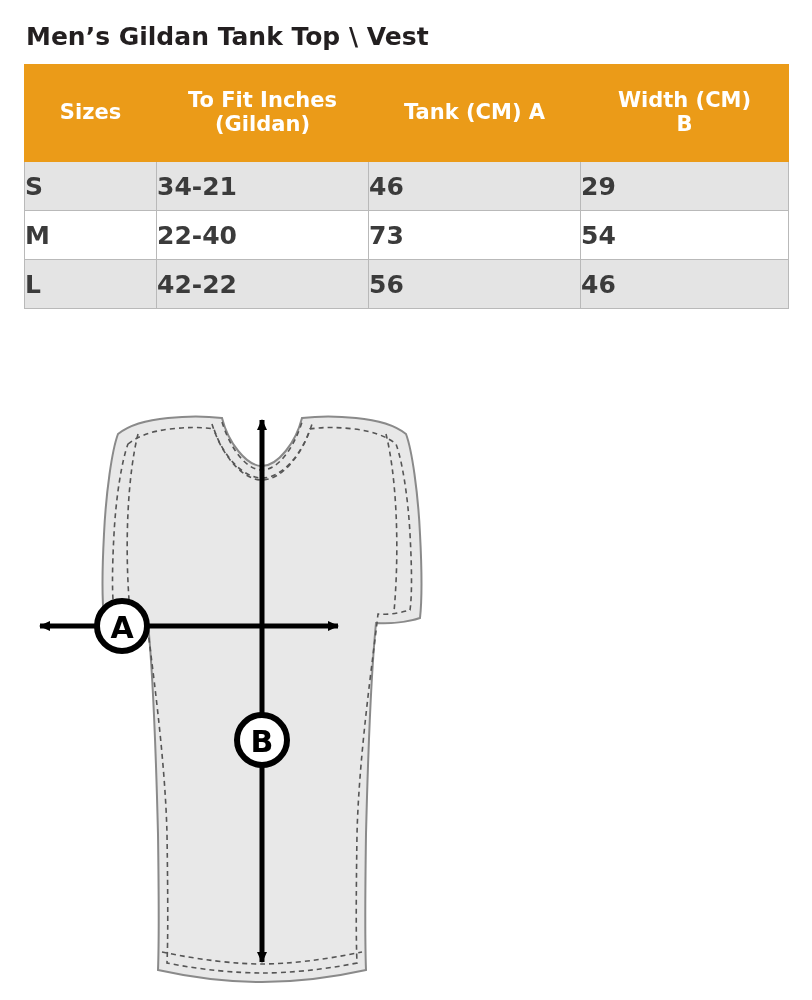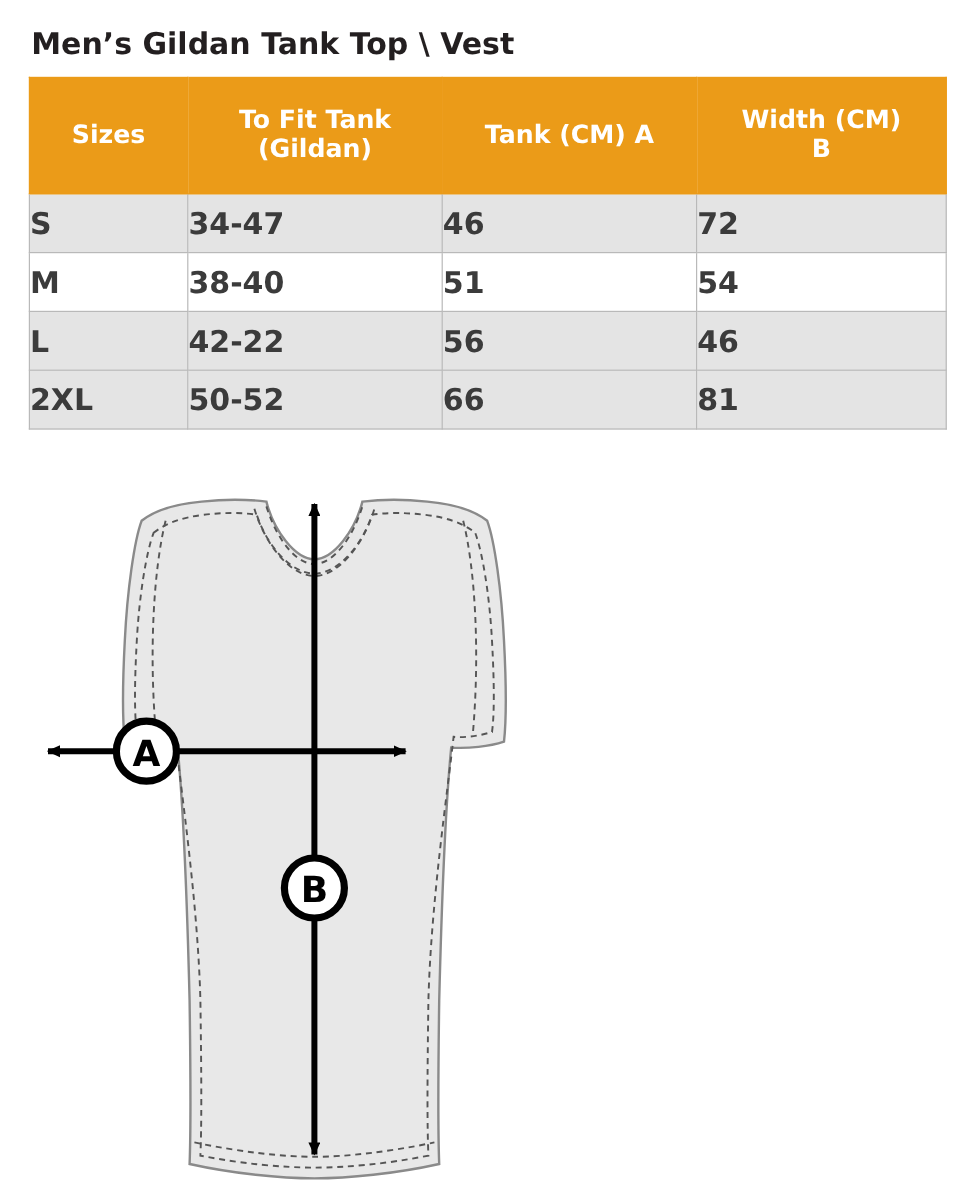--- a/index.html
+++ b/index.html
@@ -100,56 +100,50 @@
       <col class="col-chest">
       <col class="col-width">
       <col class="col-len">
     </colgroup>
     <thead>
       <tr>
         <th>
           <span>Sizes</span>
         </th>
         <th>
-          <span>To Fit Tank</span><br>
+          <span>To Fit Inches</span><br>
           <span>(Gildan)</span>
         </th>
         <th>
           <span>Tank (CM) A</span>
         </th>
         <th>
           <span>Width  (CM)</span><br>
           <span>B</span>
         </th>
       </tr>
     </thead>
     <tbody>
       <tr class="shade">
         <td>S</td>
-        <td>34-47</td>
+        <td>34-21</td>
         <td>46</td>
-        <td>72</td>
+        <td>29</td>
       </tr>
       <tr class="plain">
         <td>M</td>
-        <td>38-40</td>
-        <td>51</td>
+        <td>22-40</td>
+        <td>73</td>
         <td>54</td>
       </tr>
       <tr class="shade">
         <td>L</td>
         <td>42-22</td>
         <td>56</td>
         <td>46</td>
-      </tr>
-      <tr class="shade">
-        <td>2XL</td>
-        <td>50-52</td>
-        <td>66</td>
-        <td>81</td>
       </tr>
     </tbody>
   </table>
 
   <div class="diagram">
     <svg width="812" height="596" viewBox="0 0 812 596" xmlns="http://www.w3.org/2000/svg">
       <defs>
         <marker id="arrowEnd" markerWidth="12" markerHeight="12" refX="10" refY="5" orient="auto" markerUnits="userSpaceOnUse">
           <path d="M0,0 L11,5 L0,10 z" fill="#000000"></path>
         </marker>

